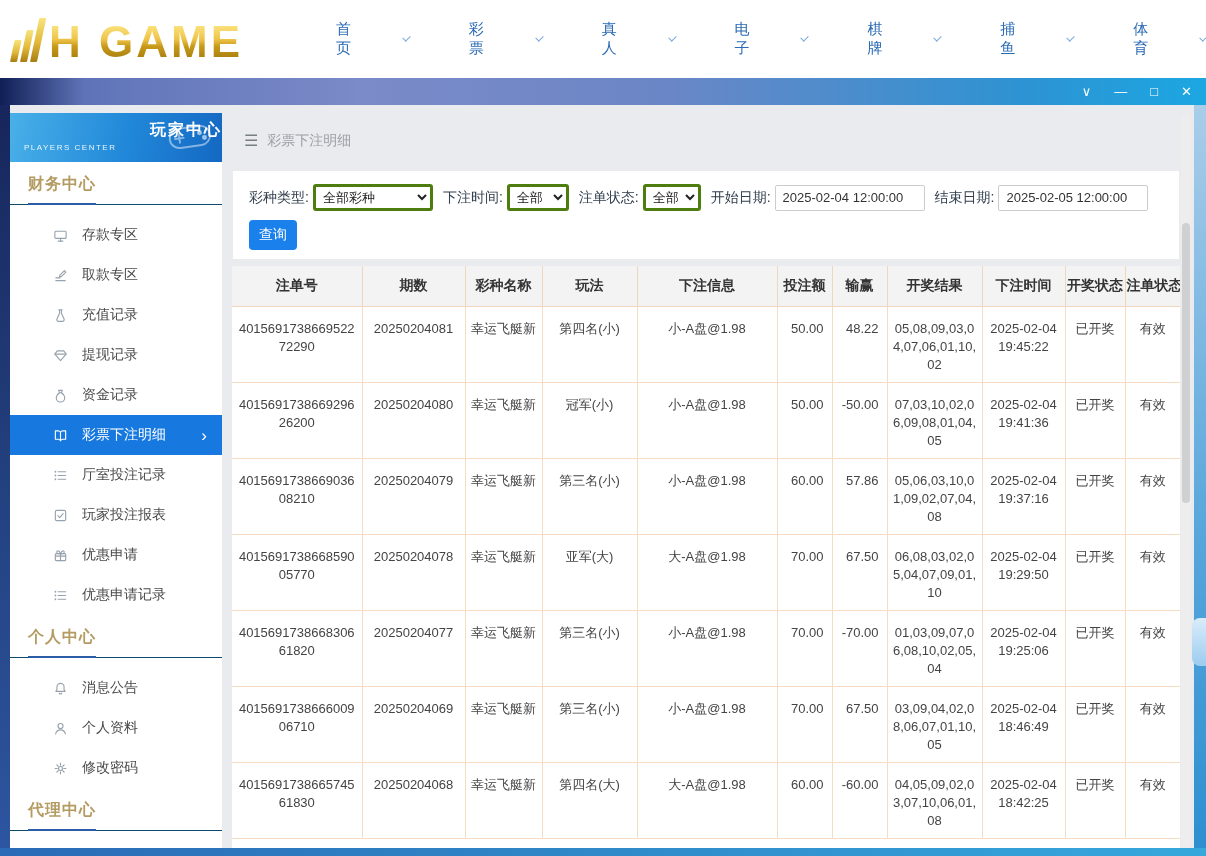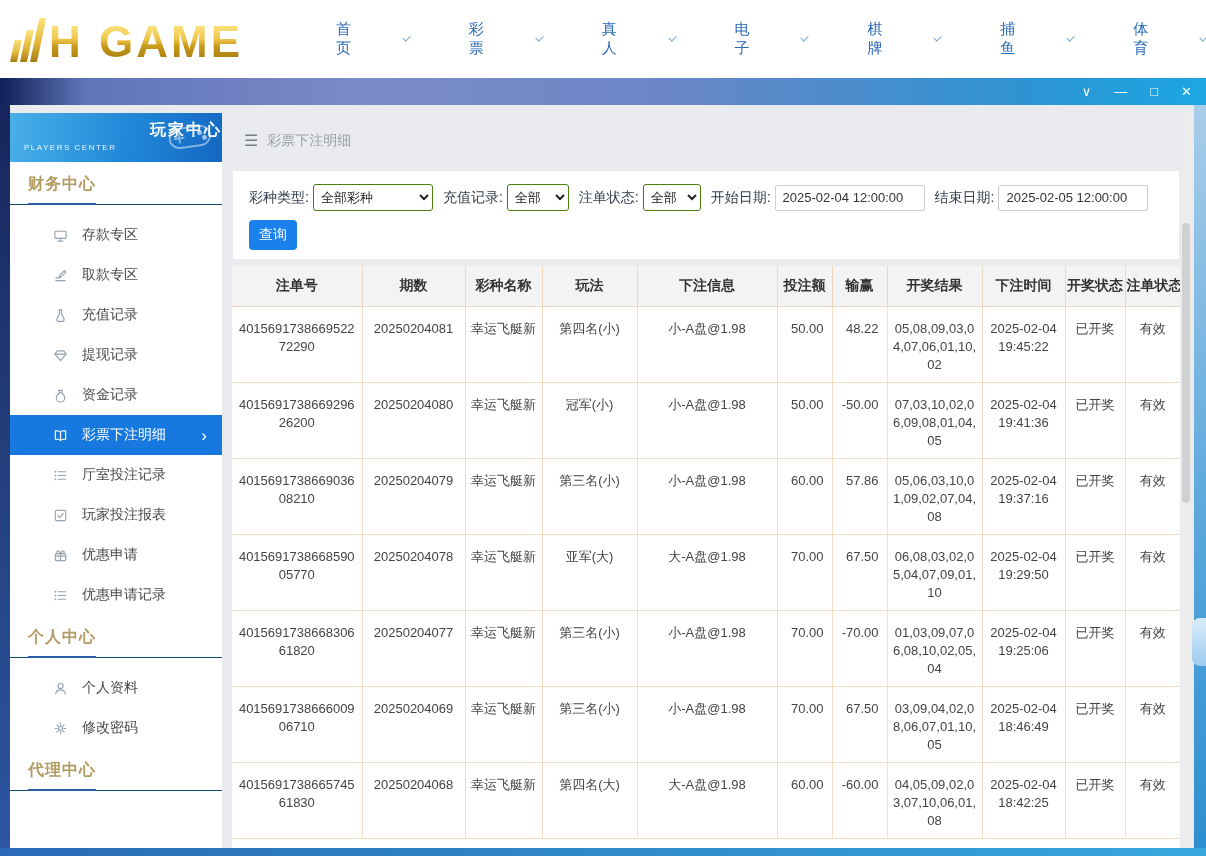--- a/index.html
+++ b/index.html
@@ -53,21 +53,21 @@
 
   
   .breadcrumb { position: absolute; left: 244px; top: 131px; display: flex; align-items: center; gap: 9px; }
   .bc-icon { color: #798085; font-size: 16px; cursor: pointer; }
   .bc-title { color: #9aa0a6; font-size: 14px; }
 
   .filter-card { position: absolute; left: 232px; top: 170px; width: 948px; height: 90px; background: #fff; border: 1px solid #ebebeb; padding: 13px 16px; }
   .filter-row { display: flex; align-items: center; }
   .flabel { font-size: 14px; color: #33404f; margin-right: 4px; white-space: nowrap; }
   .flabel.gap { margin-left: 10px; }
-  .fsel { height: 27px; border: 1px solid #4d7c0f; border-radius: 3px; background: #fff; font-size: 13px; color: #222; font-family: inherit; padding: 2px 3px; }
+  .fsel { height: 27px; border: 3px solid #4d7c0f; border-radius: 3px; background: #fff; font-size: 13px; color: #222; font-family: inherit; padding: 2px 3px; }
   .sel-lottery { width: 120px; }
   .sel-draw { width: 62px; }
   .sel-order { width: 58px; }
   .finput { height: 26px; width: 150px; border: 1px solid #ccc; border-radius: 2px; font-size: 13px; color: #333; font-family: inherit; padding: 2px 7px; }
   .btn-search { margin-top: 9px; width: 48px; height: 30px; background: #1a80ec; color: #fff; border: none; border-radius: 4px; font-size: 14px; font-family: inherit; cursor: pointer; }
 
   
   .table-wrap { position: absolute; left: 232px; top: 266px; width: 948px; height: 582px; background: #fff; overflow: hidden; }
   table { border-collapse: collapse; table-layout: fixed; width: 948px; }
   th { height: 40px; background: #f3f3f4; font-size: 14px; font-weight: 700; color: #333; text-align: center; white-space: nowrap; overflow: hidden; padding: 0 1px; border-right: 1px solid #f0d6bc; border-bottom: 1px solid #f0d6bc; }
@@ -241,20 +241,29 @@
             <path d="M5.5 4h8M5.5 8h8M5.5 12h8"></path>
             <path stroke-width="1.9" d="M2.6 4h.01M2.6 8h.01M2.6 12h.01"></path>
           </svg>
         </span>
         <span class="mi-lb">优惠申请记录</span>
       </div>
       <div class="sec"><span class="sec-label">个人中心</span></div>
       <div class="mi">
         <span class="mi-ic">
           <svg viewBox="0 0 16 16" width="15" height="15" fill="none" stroke="currentColor" stroke-width="1.2" stroke-linecap="round" stroke-linejoin="round">
+            <path d="M8 2.5a3.8 3.8 0 0 0-3.8 3.8v3L3 11h10l-1.2-1.7v-3A3.8 3.8 0 0 0 8 2.5z"></path>
+            <path d="M6.7 13a1.4 1.4 0 0 0 2.6 0"></path>
+          </svg>
+        </span>
+        <span class="mi-lb">消息公告</span>
+      </div>
+      <div class="mi">
+        <span class="mi-ic">
+          <svg viewBox="0 0 16 16" width="15" height="15" fill="none" stroke="currentColor" stroke-width="1.2" stroke-linecap="round" stroke-linejoin="round">
             <circle cx="8" cy="5.3" r="2.7"></circle>
             <path d="M2.8 13.8c.7-2.9 2.8-4.3 5.2-4.3s4.5 1.4 5.2 4.3"></path>
           </svg>
         </span>
         <span class="mi-lb">个人资料</span>
       </div>
       <div class="mi">
         <span class="mi-ic">
           <svg viewBox="0 0 16 16" width="15" height="15" fill="none" stroke="currentColor" stroke-width="1.2" stroke-linecap="round" stroke-linejoin="round">
             <circle cx="8" cy="8" r="2.1"></circle>
@@ -272,21 +281,21 @@
   <span class="bc-icon">☰</span>
   <span class="bc-title">彩票下注明细</span>
 </div>
 
 <div class="filter-card">
   <div class="filter-row">
     <span class="flabel">彩种类型:</span>
     <select class="fsel sel-lottery">
       <option>全部彩种</option>
     </select>
-    <span class="flabel gap">充值记录:</span>
+    <span class="flabel gap">下注时间:</span>
     <select class="fsel sel-draw">
       <option>全部</option>
     </select>
     <span class="flabel gap">注单状态:</span>
     <select class="fsel sel-order">
       <option>全部</option>
     </select>
     <span class="flabel gap">开始日期:</span>
     <input class="finput" value="2025-02-04 12:00:00" style="">
     <span class="flabel gap">结束日期:</span>

